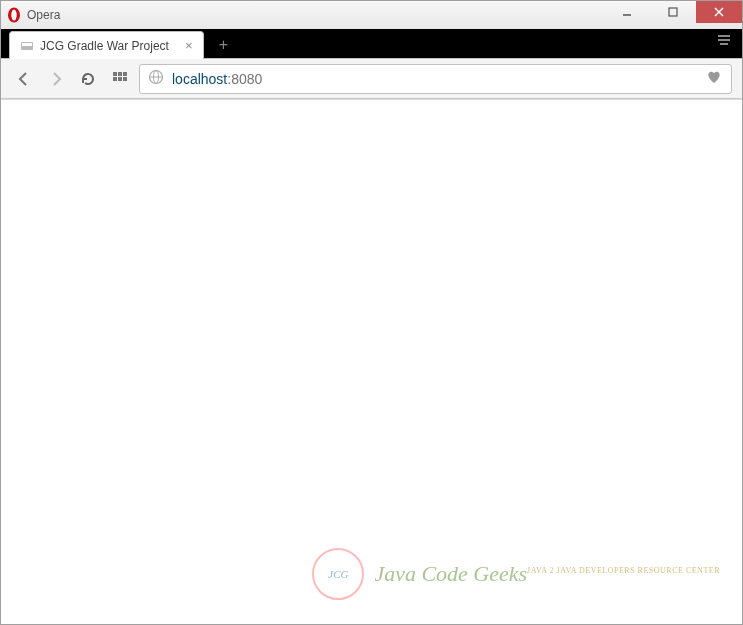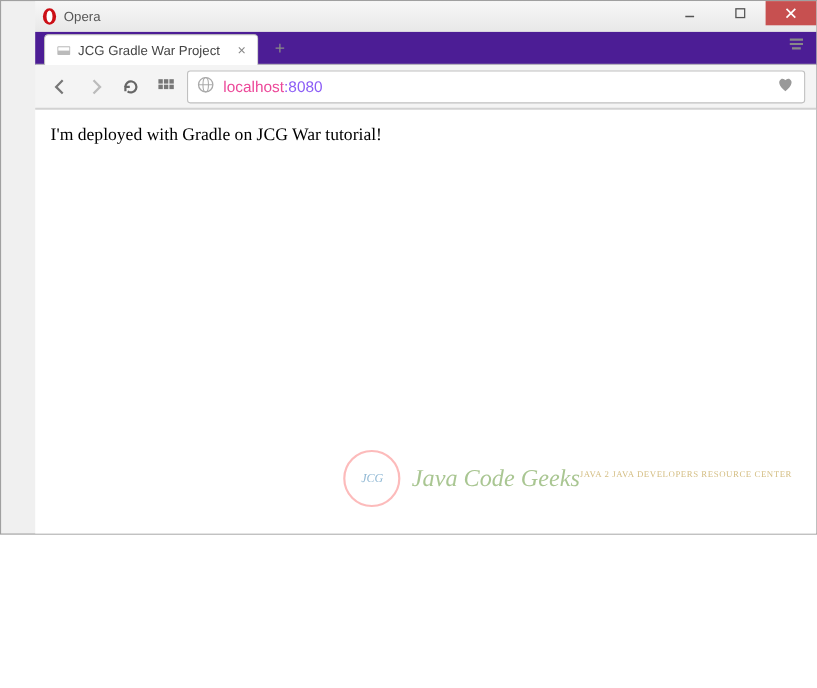--- a/index.html
+++ b/index.html
@@ -6,26 +6,25 @@
     body {
       font-family: "Segoe UI", Tahoma, sans-serif;
       font-size: 12px;
       background: #fff;
       width: 743px;
       height: 625px;
       overflow: hidden;
     }
     .window {
       width: 743px;
-      height: 486px;
+      height: 625px;
       background: #f0f0f0;
       border: 1px solid #a0a0a0;
       display: flex;
       flex-direction: column;
-      padding-left: 31px;
     }
     .titlebar {
       height: 28px;
       background: linear-gradient(#f7f7f7, #e8e8e8);
       display: flex;
       align-items: center;
       justify-content: space-between;
       padding-left: 4px;
     }
     .titlebar-left {
@@ -55,21 +54,21 @@
       align-items: center;
       justify-content: center;
       color: #555;
     }
     .win-btn.close {
       background: #c75050;
       color: #fff;
     }
     .tabbar {
       height: 30px;
-      background: #4c1d95;
+      background: #000000;
       border-bottom: 1px solid #c0c0c0;
       display: flex;
       align-items: flex-end;
       padding-left: 8px;
       position: relative;
     }
     .tab {
       height: 28px;
       background: #fff;
       border: 1px solid #bdbdbd;
@@ -138,22 +137,22 @@
       gap:8px;
     }
     .addr-globe {
       color:#999;
     }
     .addr-text {
       flex:1;
       font-size:14px;
       color:#333;
     }
-    .addr-host { color:#ec4899; }
-    .addr-port { color:#8b5cf6; }
+    .addr-host { color:#0c4a6e; }
+    .addr-port { color:#737373; }
     .heart {
       color:#999;
     }
     .content {
       flex:1;
       background:#fff;
       padding: 14px;
       font-family: "Times New Roman", serif;
       font-size: 16px;
       color:#000;
@@ -285,21 +284,20 @@
       </span>
       <span class="heart">
         <svg width="18" height="18" viewBox="0 0 18 18">
             <path d="M9 15 C3 10 2 6 5 4 C7 2.8 9 5 9 5 C9 5 11 2.8 13 4 C16 6 15 10 9 15 Z" fill="#999"></path>
           </svg>
       </span>
     </div>
   </div>
 
   <div class="content">
-    <div>I'm deployed with Gradle on JCG War tutorial!</div>
     <div class="watermark">
       <div class="wm-circle">JCG</div>
       <div class="wm-text">
         <div class="wm-title">Java Code Geeks</div>
         <div class="wm-sub">JAVA 2 JAVA DEVELOPERS RESOURCE CENTER</div>
       </div>
     </div>
   </div>
 
 </div>

